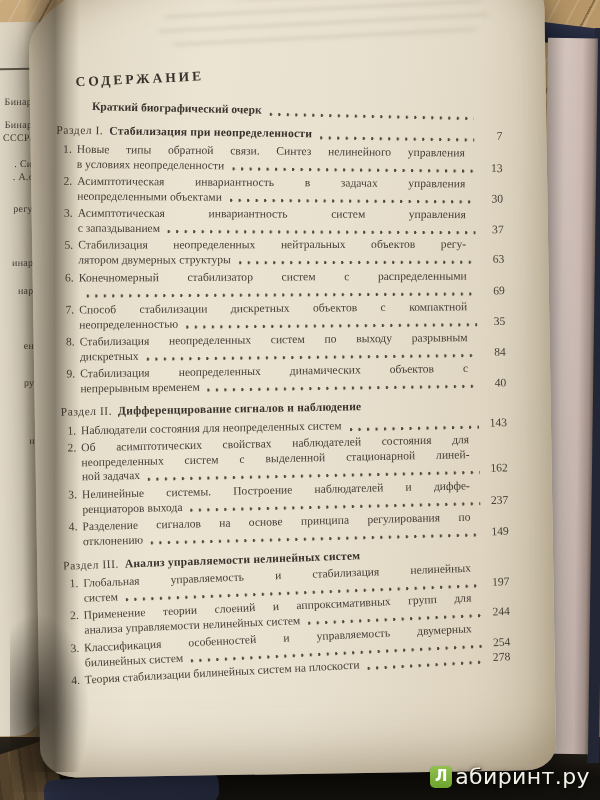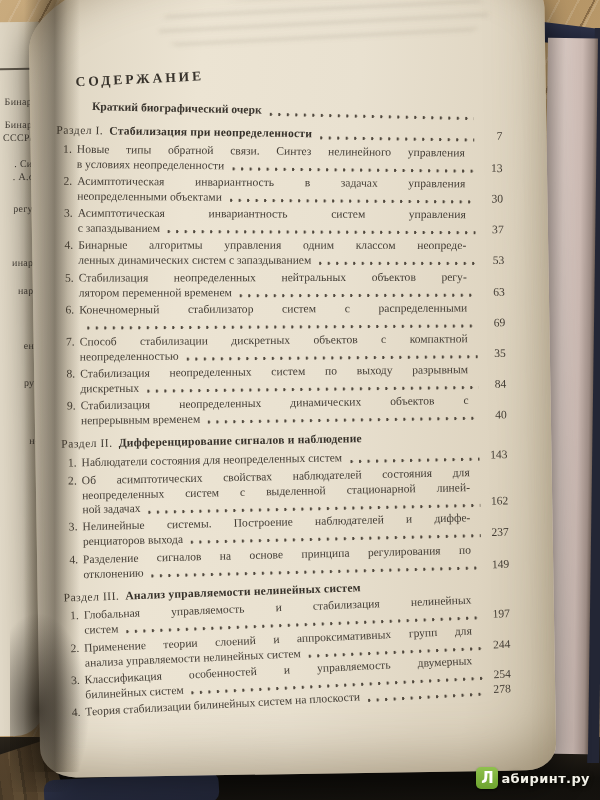--- a/index.html
+++ b/index.html
@@ -68,21 +68,21 @@
     background-image:radial-gradient(circle at 2px 2.5px, rgba(64,56,46,.9) 1.15px, rgba(0,0,0,0) 1.5px);
     background-size:8.5px 5px;background-repeat:repeat-x;}
   .pg{min-width:24px;text-align:right;white-space:nowrap;}
 
   
   .wm{right:10px;bottom:11px;display:flex;align-items:center;gap:3px;
     font-family:"DejaVu Sans",sans-serif;}
   .wm-icon{width:22px;height:22px;border-radius:5px;display:flex;align-items:center;justify-content:center;
     background:linear-gradient(180deg,#8fc14d,#6da32f);box-shadow:0 1px 2px rgba(0,0,0,.6);
     color:#fff;font-weight:bold;font-size:15px;line-height:1;}
-  .wm-text{font-size:13px;font-weight:bold;color:#f3f1e8;letter-spacing:.4px;
+  .wm-text{font-size:22px;font-weight:normal;color:#f3f1e8;letter-spacing:.4px;
     text-shadow:0 1px 2px rgba(15,15,10,.95), 0 0 5px rgba(25,25,15,.8), 1px 1px 1px rgba(0,0,0,.8);}
 </style>
 </head>
 <body>
 
 <div class="photo">
   <div class="layer bottom-dark"></div>
   <div class="layer wood-bl"></div>
   <div class="layer cover-tr"></div>
   <div class="layer cover-right"></div>
@@ -149,37 +149,26 @@
               <span class="enum">3.</span>
               <div class="elines">
                 <div class="eline fill">Асимптотическая инвариантность систем управления</div>
                 <div class="eline last">
                   <span class="etext">с запаздыванием</span>
                   <span class="dots"></span>
                   <span class="pg">37</span>
                 </div>
               </div>
             </div>
-            <div class="entry" style="transform: rotate(0.94deg);">
-              <span class="enum">4.</span>
-              <div class="elines">
-                <div class="eline fill">Бинарные алгоритмы управления одним классом неопреде-</div>
-                <div class="eline last">
-                  <span class="etext">ленных динамических систем с запаздыванием</span>
-                  <span class="dots"></span>
-                  <span class="pg">53</span>
-                </div>
-              </div>
-            </div>
             <div class="entry" style="transform: rotate(0.77deg);">
               <span class="enum">5.</span>
               <div class="elines">
                 <div class="eline fill">Стабилизация неопределенных нейтральных объектов регу-</div>
                 <div class="eline last">
-                  <span class="etext">лятором переменной временем</span>
+                  <span class="etext">лятором двумерных структуры</span>
                   <span class="dots"></span>
                   <span class="pg">63</span>
                 </div>
               </div>
             </div>
             <div class="entry" style="transform: rotate(0.6deg);">
               <span class="enum">6.</span>
               <div class="elines">
                 <div class="eline fill">Конечномерный стабилизатор систем с распределенными</div>
                 <div class="eline last">

